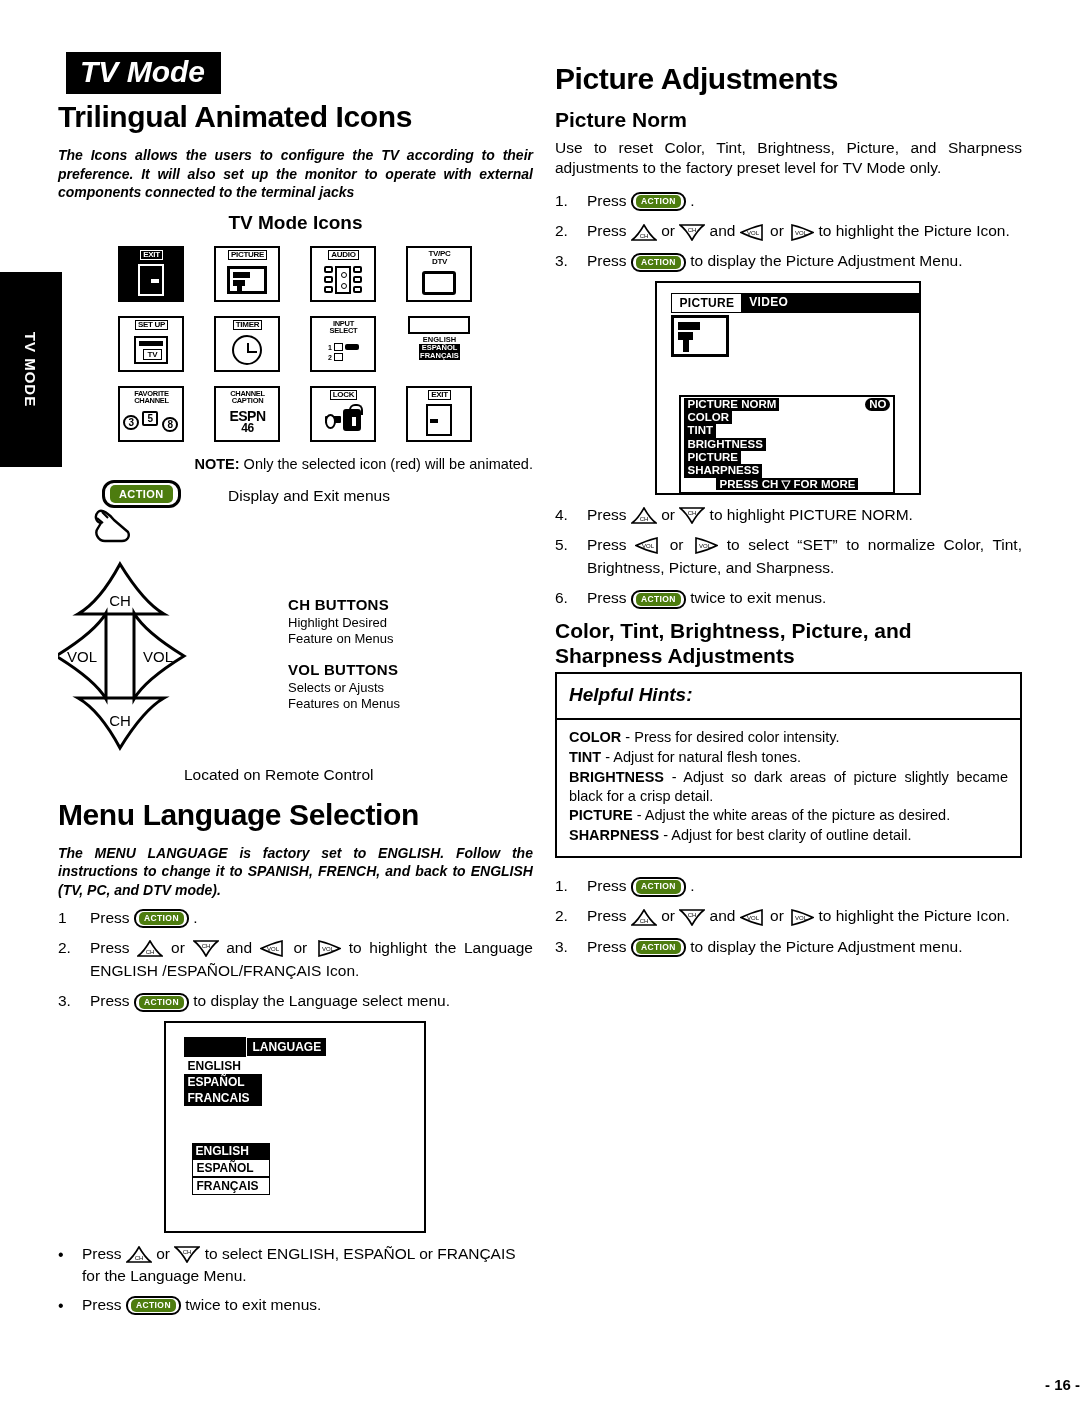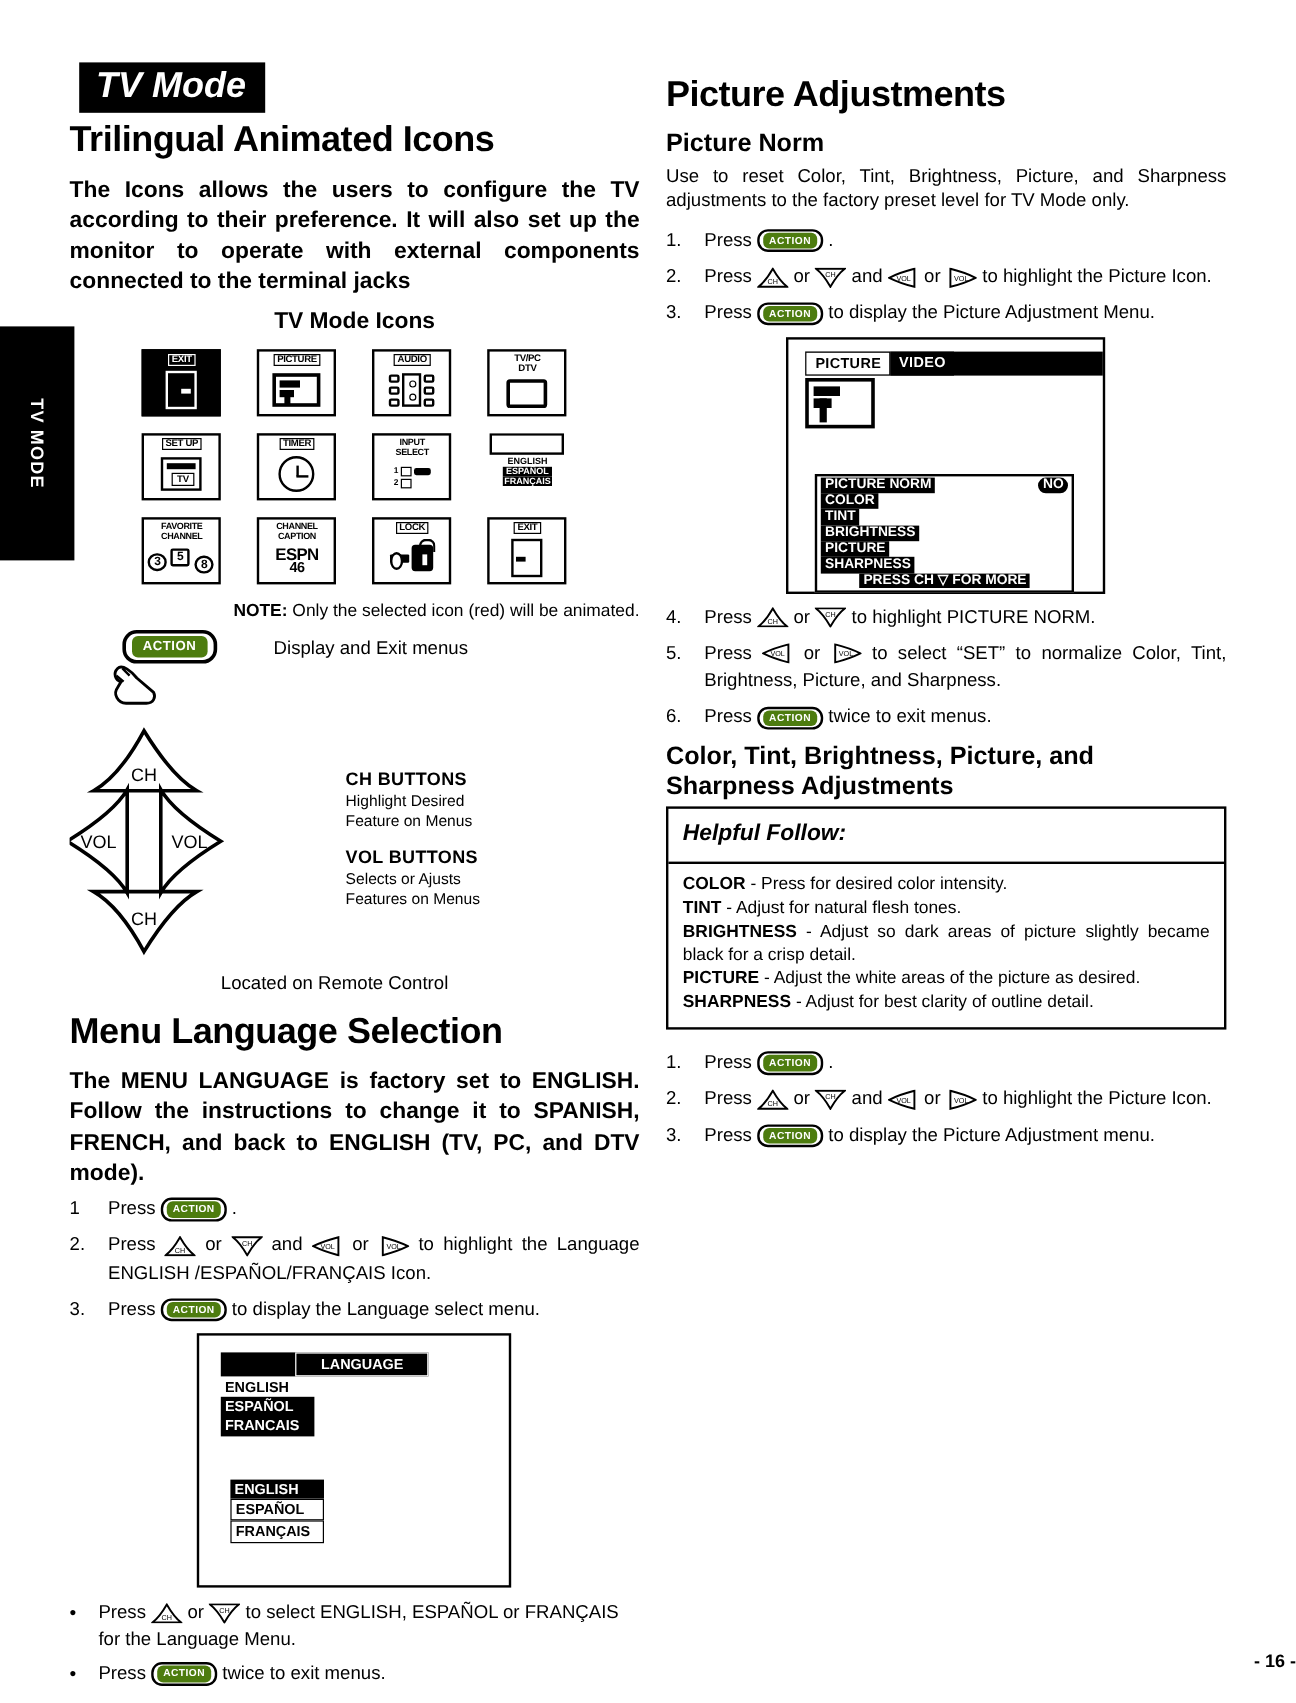--- a/index.html
+++ b/index.html
@@ -44,22 +44,22 @@
   }
   h1{
     font-size:30px; font-weight:bold; margin:6px 0 12px 0;
     letter-spacing:-0.4px;
   }
   h1.right{ margin-top:10px; }
   h2{ font-size:21px; font-weight:bold; margin:2px 0 6px 0; }
   h3{ font-size:19px; font-weight:bold; margin:10px 0 8px 0; text-align:center;}
 
   .intro{
-    font-size:19px; font-weight:bold; line-height:1.33;
-    text-align:justify; margin:0 0 4px 0;
+    font-size:14px; font-weight:bold; line-height:1.33;
+    text-align:justify; margin:0 0 4px 0;font-style:italic;
   }
   .body-text{
     font-size:15.5px; line-height:1.32; text-align:justify; margin:0 0 10px 0;
   }
 
   
   .icon-grid{
     display:grid; grid-template-columns:repeat(4,66px);
     gap:14px 30px; justify-content:center;
     margin:12px 0 14px 0;
@@ -188,21 +188,21 @@
 
   .osd-tabs{ display:flex; background:#000; width:auto;}
   .osd-tab{
     color:#fff; background:#000; font-size:12px; font-weight:bold;
     padding:2px 7px; letter-spacing:0.3px;
   }
   .osd-tab.sel{ color:#000; background:#fff; border:1px solid #000;}
 
   .osd-langhead{ display:flex; align-items:flex-start;}
   .osd-langhead .blk{ width:62px; height:20px; background:#000;}
-  .osd-langhead .ttl{ background:#000; color:#fff; font-size:12px; font-weight:bold; padding:2px 20px; border:1px solid #fff;}
+  .osd-langhead .ttl{ background:#000; color:#fff; font-size:12px; font-weight:bold; padding:2px 5px; border:1px solid #fff;}
 
   .osd-list{ margin-top:1px; font-size:12px; font-weight:bold; line-height:1.18; width:78px;}
   .osd-list .it{ padding:1px 3px;}
   .osd-list .it.on{ background:#000; color:#fff;}
   .osd-list .it.off{ background:#fff; color:#000;}
 
   .osd-list2{ position:absolute; left:26px; top:120px; width:78px; font-size:12px; font-weight:bold; line-height:1.18;}
   .osd-list2 .it{ padding:1px 3px; background:#000; color:#fff;}
   .osd-list2 .it.white{ background:#fff; color:#000; border:1px solid #000;}
 
@@ -620,21 +620,21 @@
         </li>
       </ol>
 
       <h2 style="line-height:1.2;margin-bottom:2px">
         <span>Color, Tint, Brightness, Picture, and</span><br>
         <span>Sharpness Adjustments</span>
       </h2>
 
       <div class="hints-box">
         <div class="hints-head">
-          <span>Helpful Follow:</span>
+          <span>Helpful Hints:</span>
         </div>
         <div class="hints-body">
           <p><b>COLOR</b><span> - Press for desired color intensity.</span></p>
           <p><b>TINT</b><span> - Adjust for natural flesh tones.</span></p>
           <p><b>BRIGHTNESS</b><span> - Adjust so dark areas of picture slightly became black for a crisp detail.</span></p>
           <p><b>PICTURE</b><span> - Adjust the white areas of the picture as desired.</span></p>
           <p><b>SHARPNESS</b><span> - Adjust for best clarity of outline detail.</span></p>
         </div>
       </div>
 

